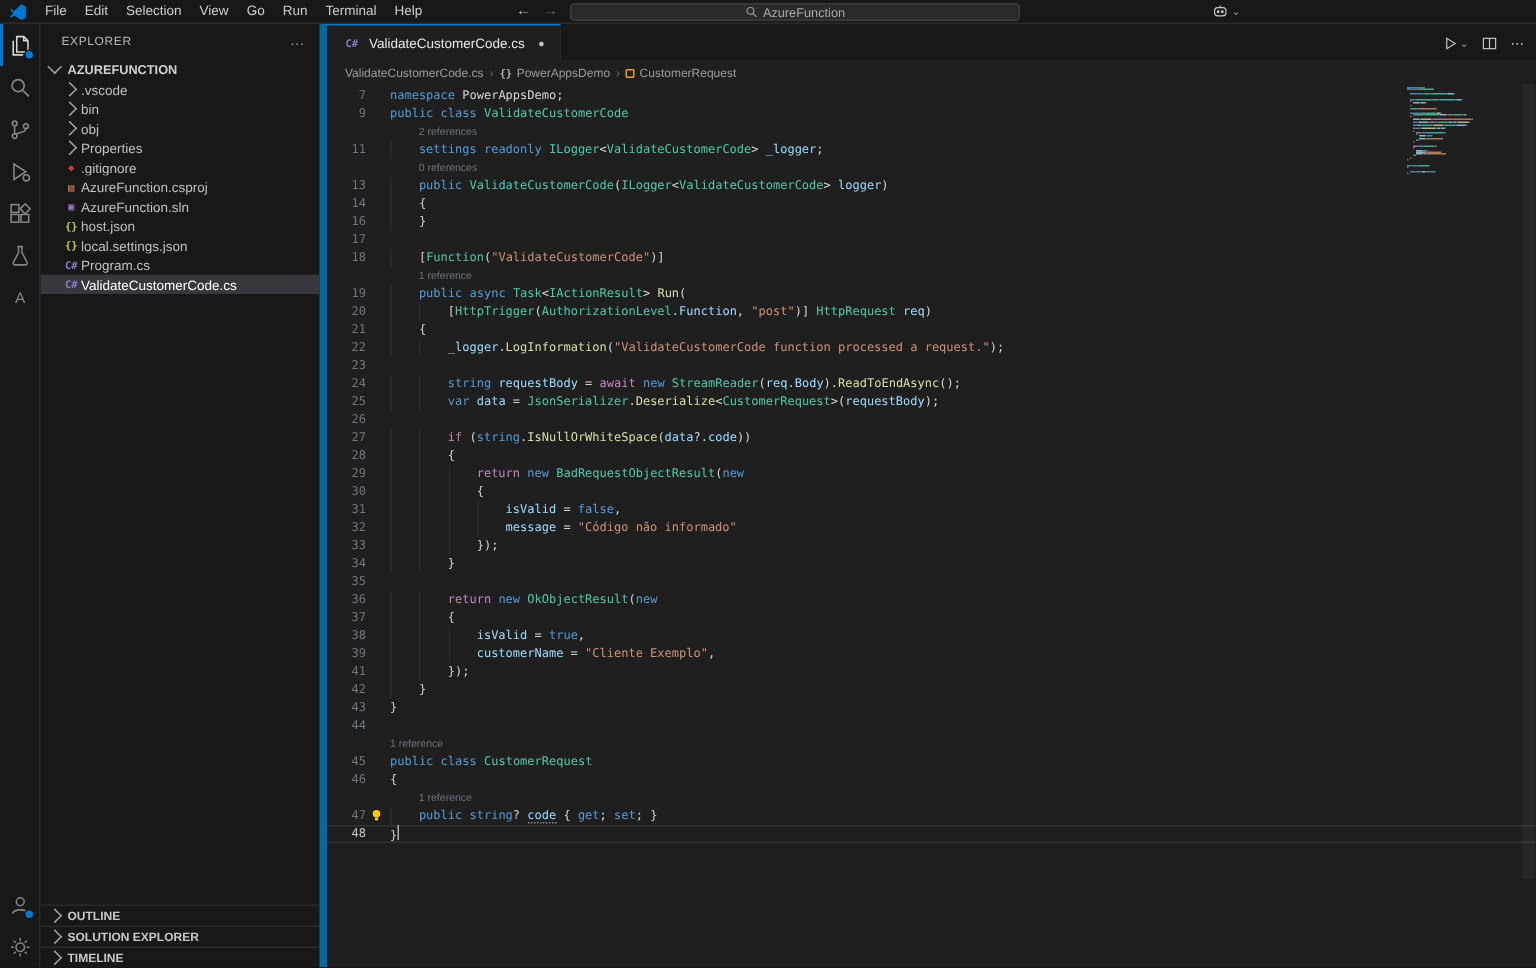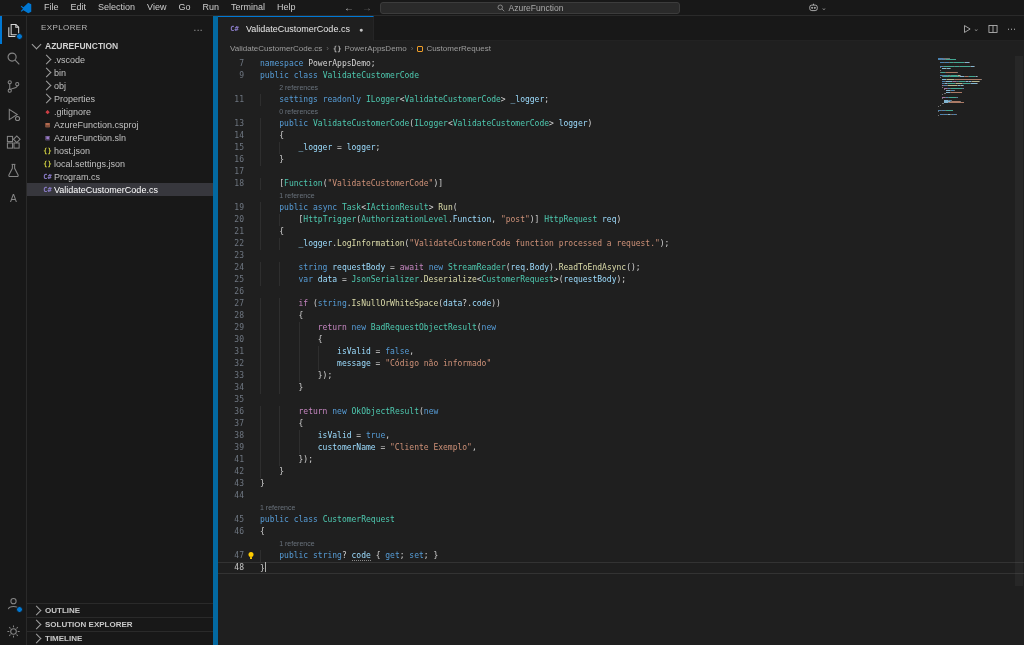--- a/index.html
+++ b/index.html
@@ -2,21 +2,21 @@
 <html><head>
 <meta charset="utf-8">
 <style>
   * { box-sizing: border-box; }
   html,body { margin:0; padding:0; background:#111; }
   body { font-family:"Liberation Sans", sans-serif; }
   .window { position:relative; width:1024px; height:645px; background:#1f1f1f; overflow:hidden; color:#cccccc; }
 
   
   .titlebar { position:relative; height:16px; background:#181818; border-bottom:1px solid #2a2a2a; display:flex; align-items:center; }
-  .tb-left { display:flex; align-items:center; padding-left:20px;text-align:center; }
+  .tb-left { display:flex; align-items:center; padding-left:6px;text-align:center; }
   .logo { display:flex; margin-right:6px; }
   .menus { display:flex; }
   .menu-item { font-size:9px; color:#cccccc; padding:0 6px; line-height:15px; cursor:default; }
   .tb-center { position:absolute; left:50%; top:1px; transform:translateX(-50%); display:flex; align-items:center; gap:8px; }
   .navarrow { font-size:10px; color:#bdbdbd; line-height:13px; }
   .navarrow.dim { color:#6a6a6a; }
   .searchbox { width:300px; height:12px; background:#2a2a2a; border:1px solid #3c3c3c; border-radius:3px; display:flex; align-items:center; justify-content:center; gap:4px; color:#aaaaaa; font-size:8.5px; }
   .copilot-btn { position:absolute; left:calc(50% + 296px); top:2px; display:flex; align-items:center; gap:2px; color:#c5c5c5; }
   .caret { font-size:7px; color:#9a9a9a; }
 
@@ -329,24 +329,20 @@
             </div>
             <div class="row">
               <span class="ln">13</span>
               <span class="lc"><span class="ig"></span><span class="tk-k">public</span><span class="tk-p"> </span><span class="tk-t">ValidateCustomerCode</span><span class="tk-p">(</span><span class="tk-t">ILogger</span><span class="tk-p">&lt;</span><span class="tk-t">ValidateCustomerCode</span><span class="tk-p">&gt; </span><span class="tk-v">logger</span><span class="tk-p">)</span></span>
             </div>
             <div class="row">
               <span class="ln">14</span>
               <span class="lc"><span class="ig"></span><span class="tk-p">{</span></span>
             </div>
             <div class="row">
-              <span class="ln">15</span>
-              <span class="lc"><span class="ig"></span><span class="ig"></span><span class="tk-v">_logger</span><span class="tk-p"> = </span><span class="tk-v">logger</span><span class="tk-p">;</span></span>
-            </div>
-            <div class="row">
               <span class="ln">16</span>
               <span class="lc"><span class="ig"></span><span class="tk-p">}</span></span>
             </div>
             <div class="row">
               <span class="ln">17</span>
               <span class="lc"></span>
             </div>
             <div class="row">
               <span class="ln">18</span>
               <span class="lc"><span class="ig"></span><span class="tk-p">[</span><span class="tk-t">Function</span><span class="tk-p">(</span><span class="tk-s">"ValidateCustomerCode"</span><span class="tk-p">)]</span></span>

